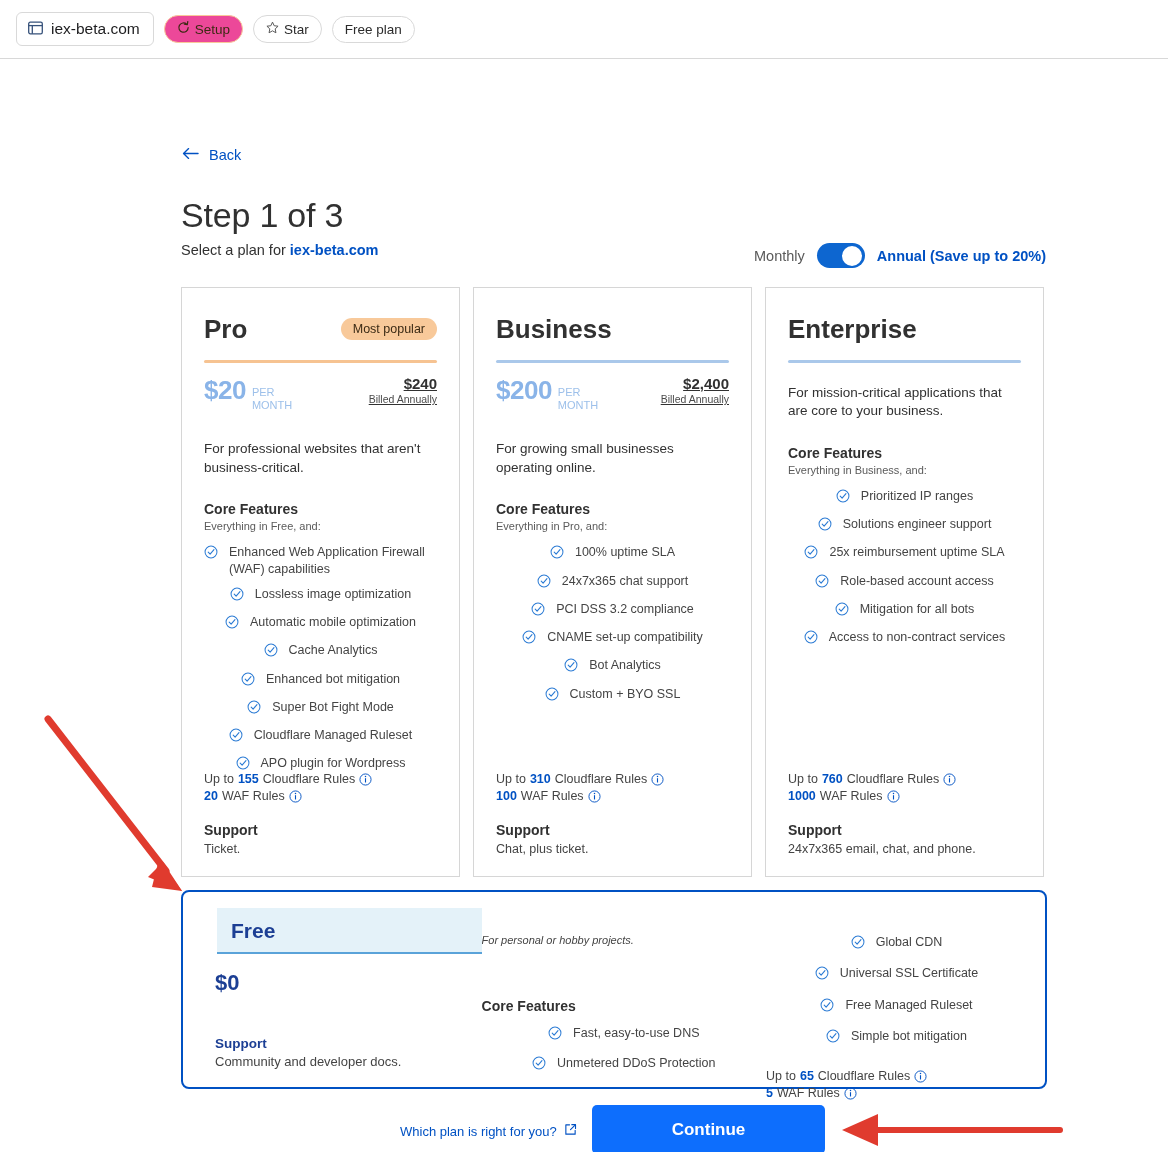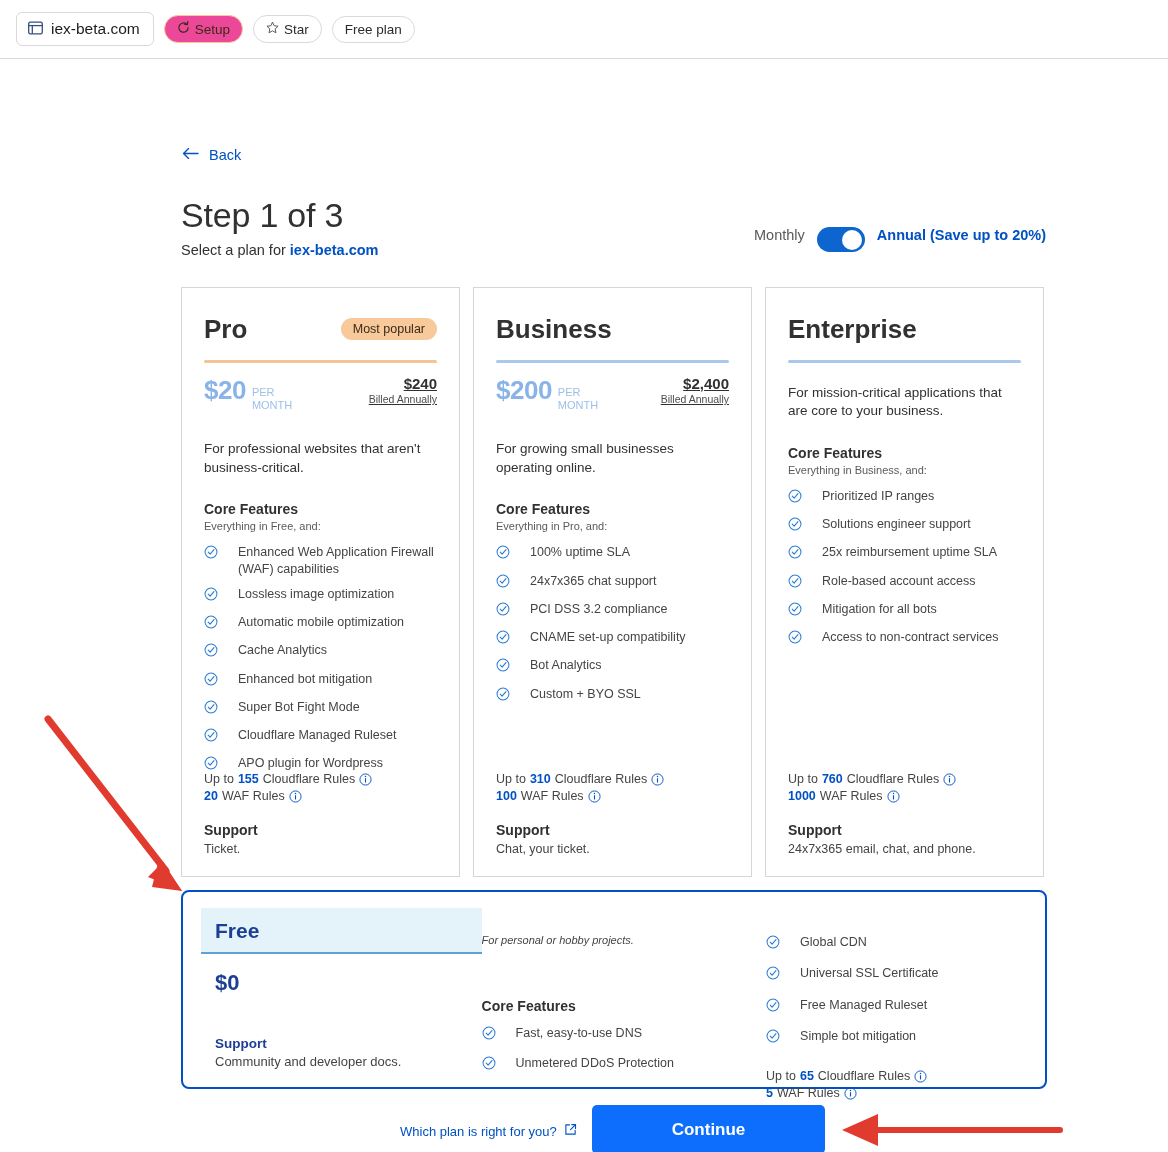--- a/index.html
+++ b/index.html
@@ -61,22 +61,22 @@
     letter-spacing: -0.2px;
   }
   .subtitle {
     position: absolute; left: 181px; top: 183px;
     font-size: 14.5px; color: #313131;
   }
   .subtitle b { color: #0051c3; font-weight: 700; }
 
   
   .billing {
-    position: absolute; right: 122px; top: 168px;
-    display: flex; gap: 12px;
+    position: absolute; right: 122px; top: 184px;
+    display: flex; align-items: center; gap: 12px;
     font-size: 14.5px;
   }
   .billing .lbl-monthly { color: #595959; }
   .billing .lbl-annual { color: #0051c3; font-weight: 700; }
   .switch {
     width: 48px; height: 25px; border-radius: 14px;
     background: #0d66d0; position: relative; cursor: pointer;
   }
   .switch .knob {
     position: absolute; top: 2.5px; right: 2.5px;
@@ -116,21 +116,21 @@
   .price-total { font-size: 15px; font-weight: 700; color: #313131; }
   .price-note { font-size: 10.5px; color: #4a4a4a; margin-top: 1px; }
   .price-custom { font-size: 22px; color: #444; margin-top: 14px; font-weight: 400; }
 
   .desc { font-size: 13.5px; color: #313131; line-height: 1.37; margin-top: 26px; }
 
   .section-title { font-size: 14px; font-weight: 700; color: #313131; }
   .section-sub { font-size: 11px; color: #5a5a5a; margin-top: 3px; }
 
   .feat-list { margin-top: 12px; display: flex; flex-direction: column; gap: 9px; }
-  .feat { display: flex; gap: 20px; align-items: flex-start; font-size: 12.5px; color: #444; line-height: 1.3; }
+  .feat { display: flex; gap: 11px; align-items: flex-start; font-size: 12.5px; color: #444; line-height: 1.3; justify-content: center; }
   .chk { flex: 0 0 auto; margin-top: 1px; }
 
   .rules-block { position: absolute; left: 22px; bottom: 70px; font-size: 12.5px; color: #444; }
   .rules-block .ln { margin-bottom: 3px; display: flex; align-items: center; gap: 4px; }
   .rules-block b { color: #0051c3; font-weight: 700; }
   .info { display: inline-flex; }
 
   .support-block { position: absolute; left: 22px; bottom: 20px; }
   .support-block .st { font-size: 14px; font-weight: 700; color: #313131; }
   .support-block .sv { font-size: 12.5px; color: #444; margin-top: 4px; }
@@ -146,20 +146,21 @@
   }
   .free-grid { display: flex; height: 100%; }
   .free-col1 { width: 286px; position: relative; }
   .free-col2 { width: 290px; padding-top: 26px; }
   .free-col3 { width: 266px; padding-top: 26px; }
 
   .free-name-box {
     background: #e4f2f9;
     border-bottom: 2px solid #5aa3d9;
     padding: 12px 14px 11px 14px;
+    margin-left: 16px;
   }
   .free-name { font-size: 21px; font-weight: 700; color: #1c3f94; line-height: 1; }
   .free-price { font-size: 22px; font-weight: 700; color: #1c3f94; margin-top: 16px; padding-left: 14px; }
   .free-support { position: absolute; left: 14px; bottom: 2px; }
   .free-support .st { font-size: 13.5px; font-weight: 700; color: #1c3f94; }
   .free-support .sv { font-size: 13px; color: #444; margin-top: 3px; }
 
   .free-desc { font-size: 11px; color: #444; font-style: italic; }
   .free-core { margin-top: 52px; }
   .free-core .section-title { font-size: 14px; }
@@ -456,21 +457,21 @@
               <svg width="13" height="13" viewBox="0 0 14 14">
                 <circle cx="7" cy="7" r="6" fill="none" stroke="#0051c3" stroke-width="1"></circle>
                 <circle cx="7" cy="3.8" r="0.8" fill="#0051c3"></circle>
                 <rect x="6.4" y="5.6" width="1.2" height="4.6" fill="#0051c3"></rect>
               </svg>
             </span>
         </div>
       </div>
       <div class="support-block">
         <div class="st">Support</div>
-        <div class="sv">Chat, your ticket.</div>
+        <div class="sv">Chat, plus ticket.</div>
       </div>
     </div>
 
     <div class="card">
       <div class="card-head">
         <div class="plan-name">Enterprise</div>
       </div>
       <div class="rule blue"></div>
       <div class="desc" style="margin-top:21px">For mission-critical applications that are core to your business.</div>
       <div style="margin-top:24px">

